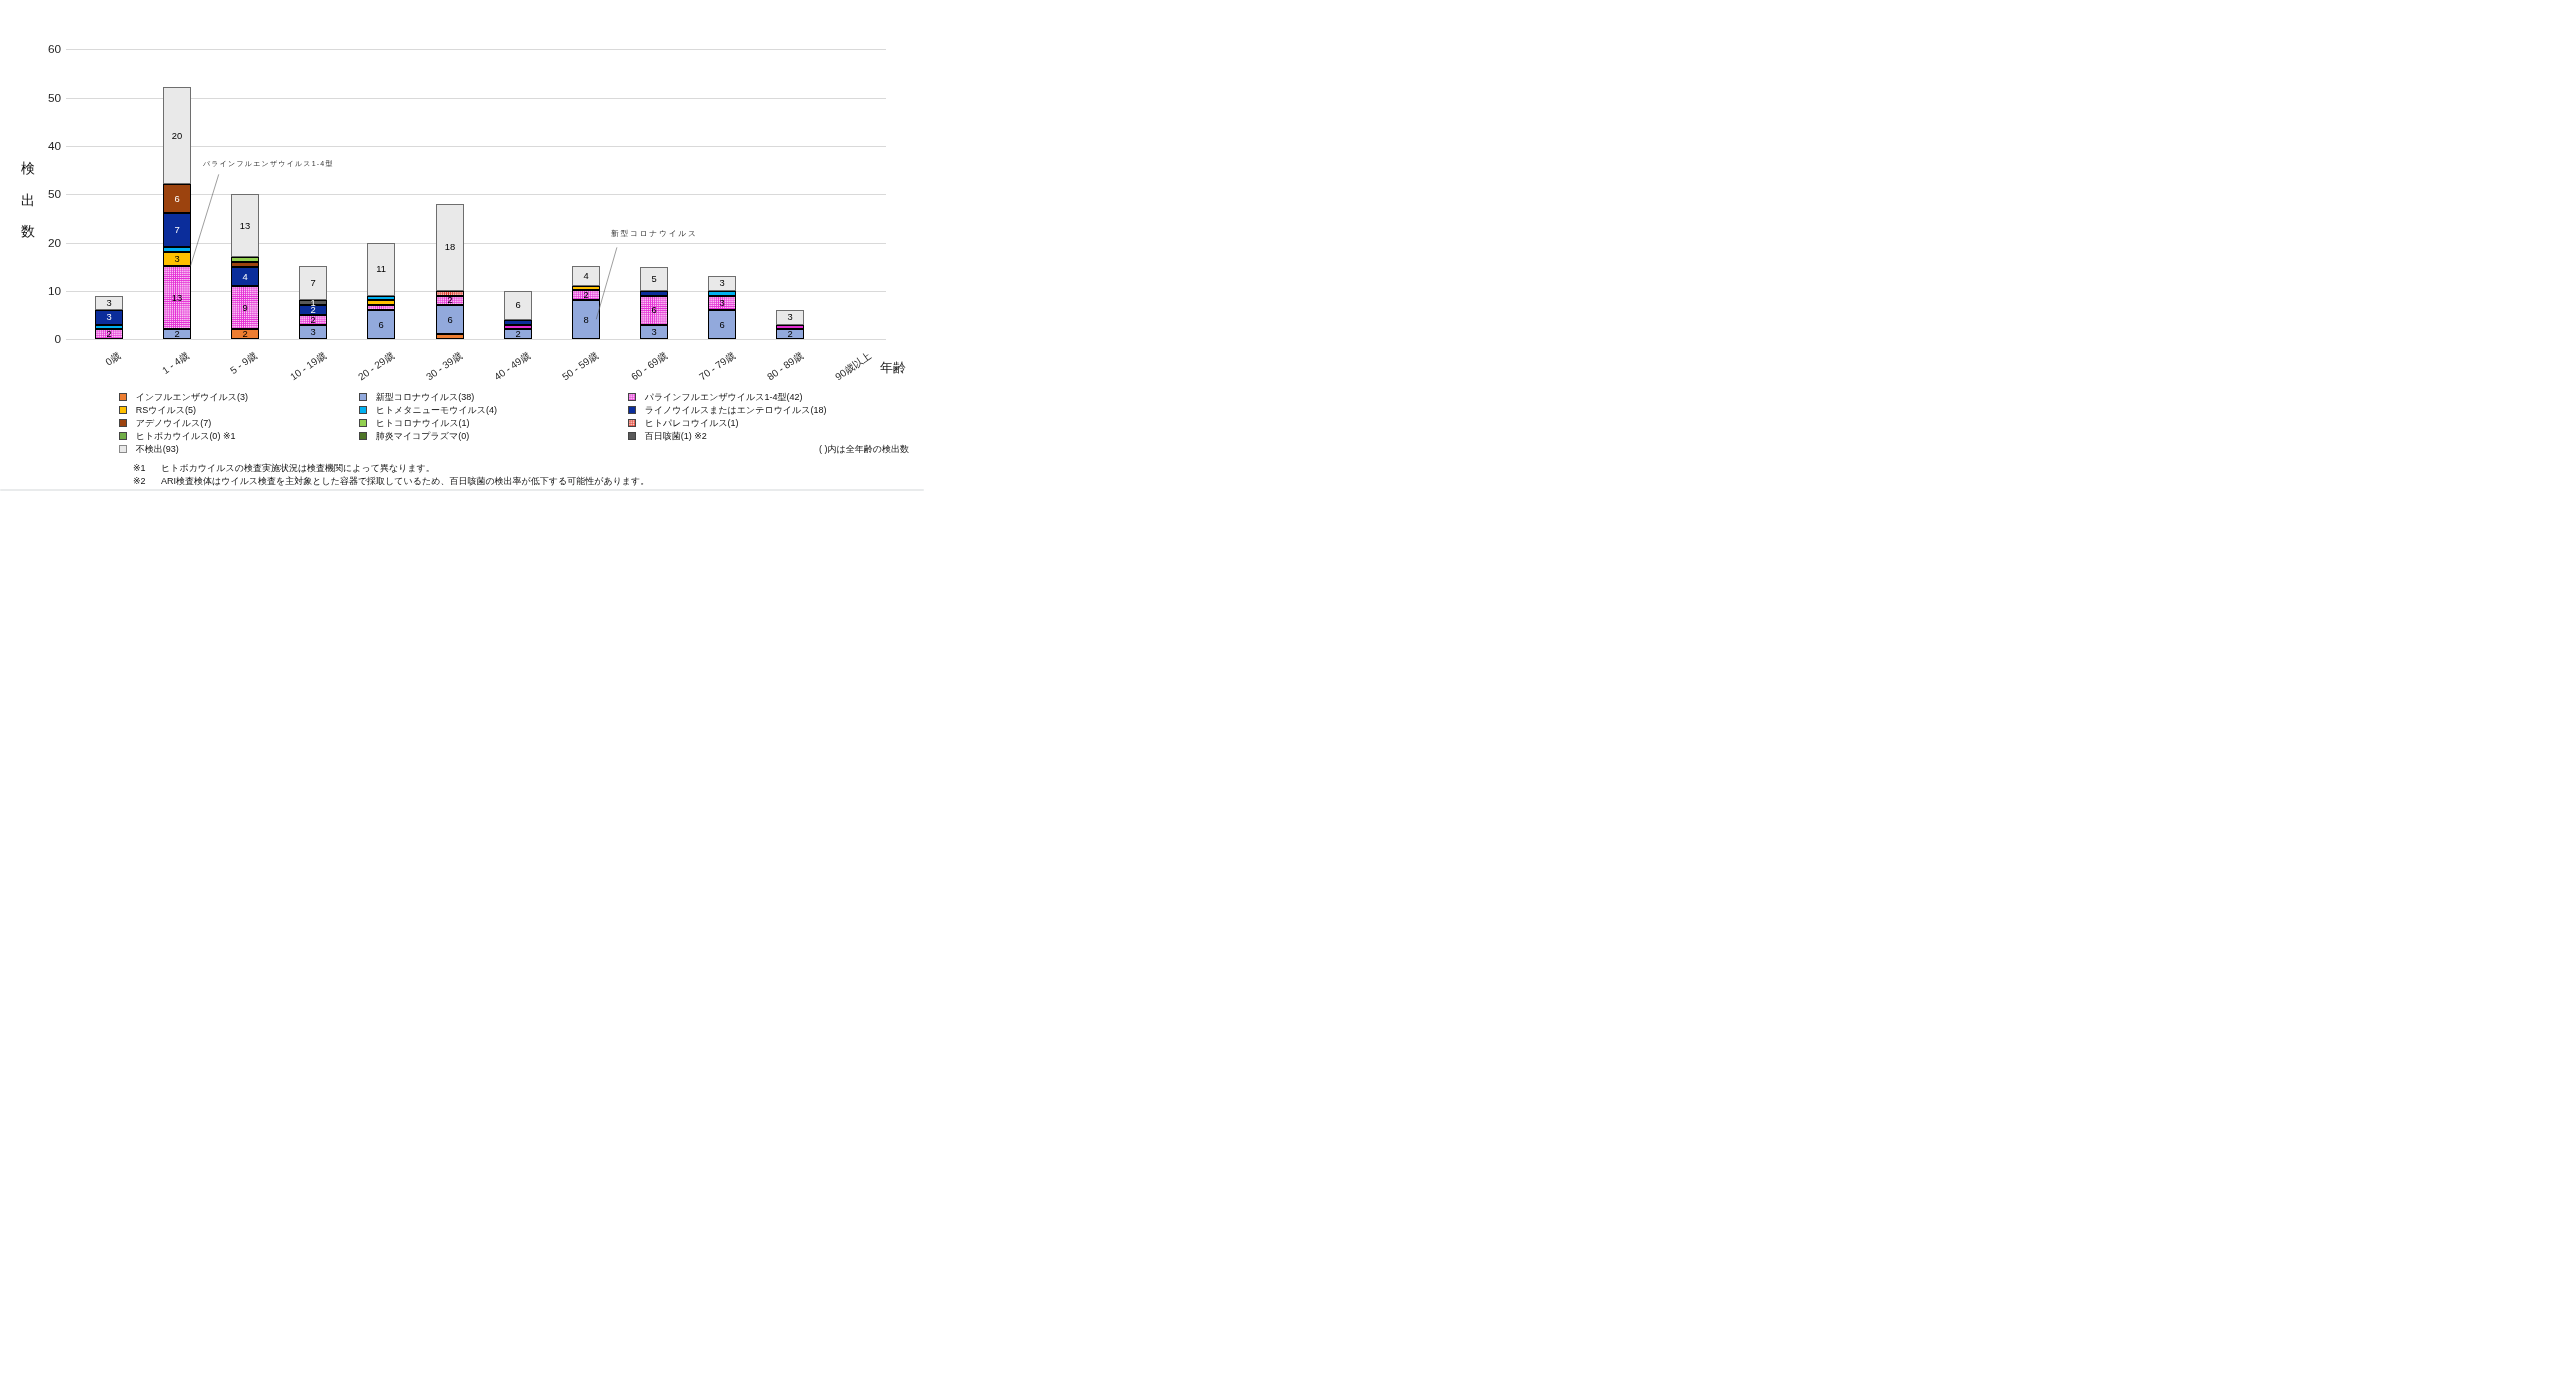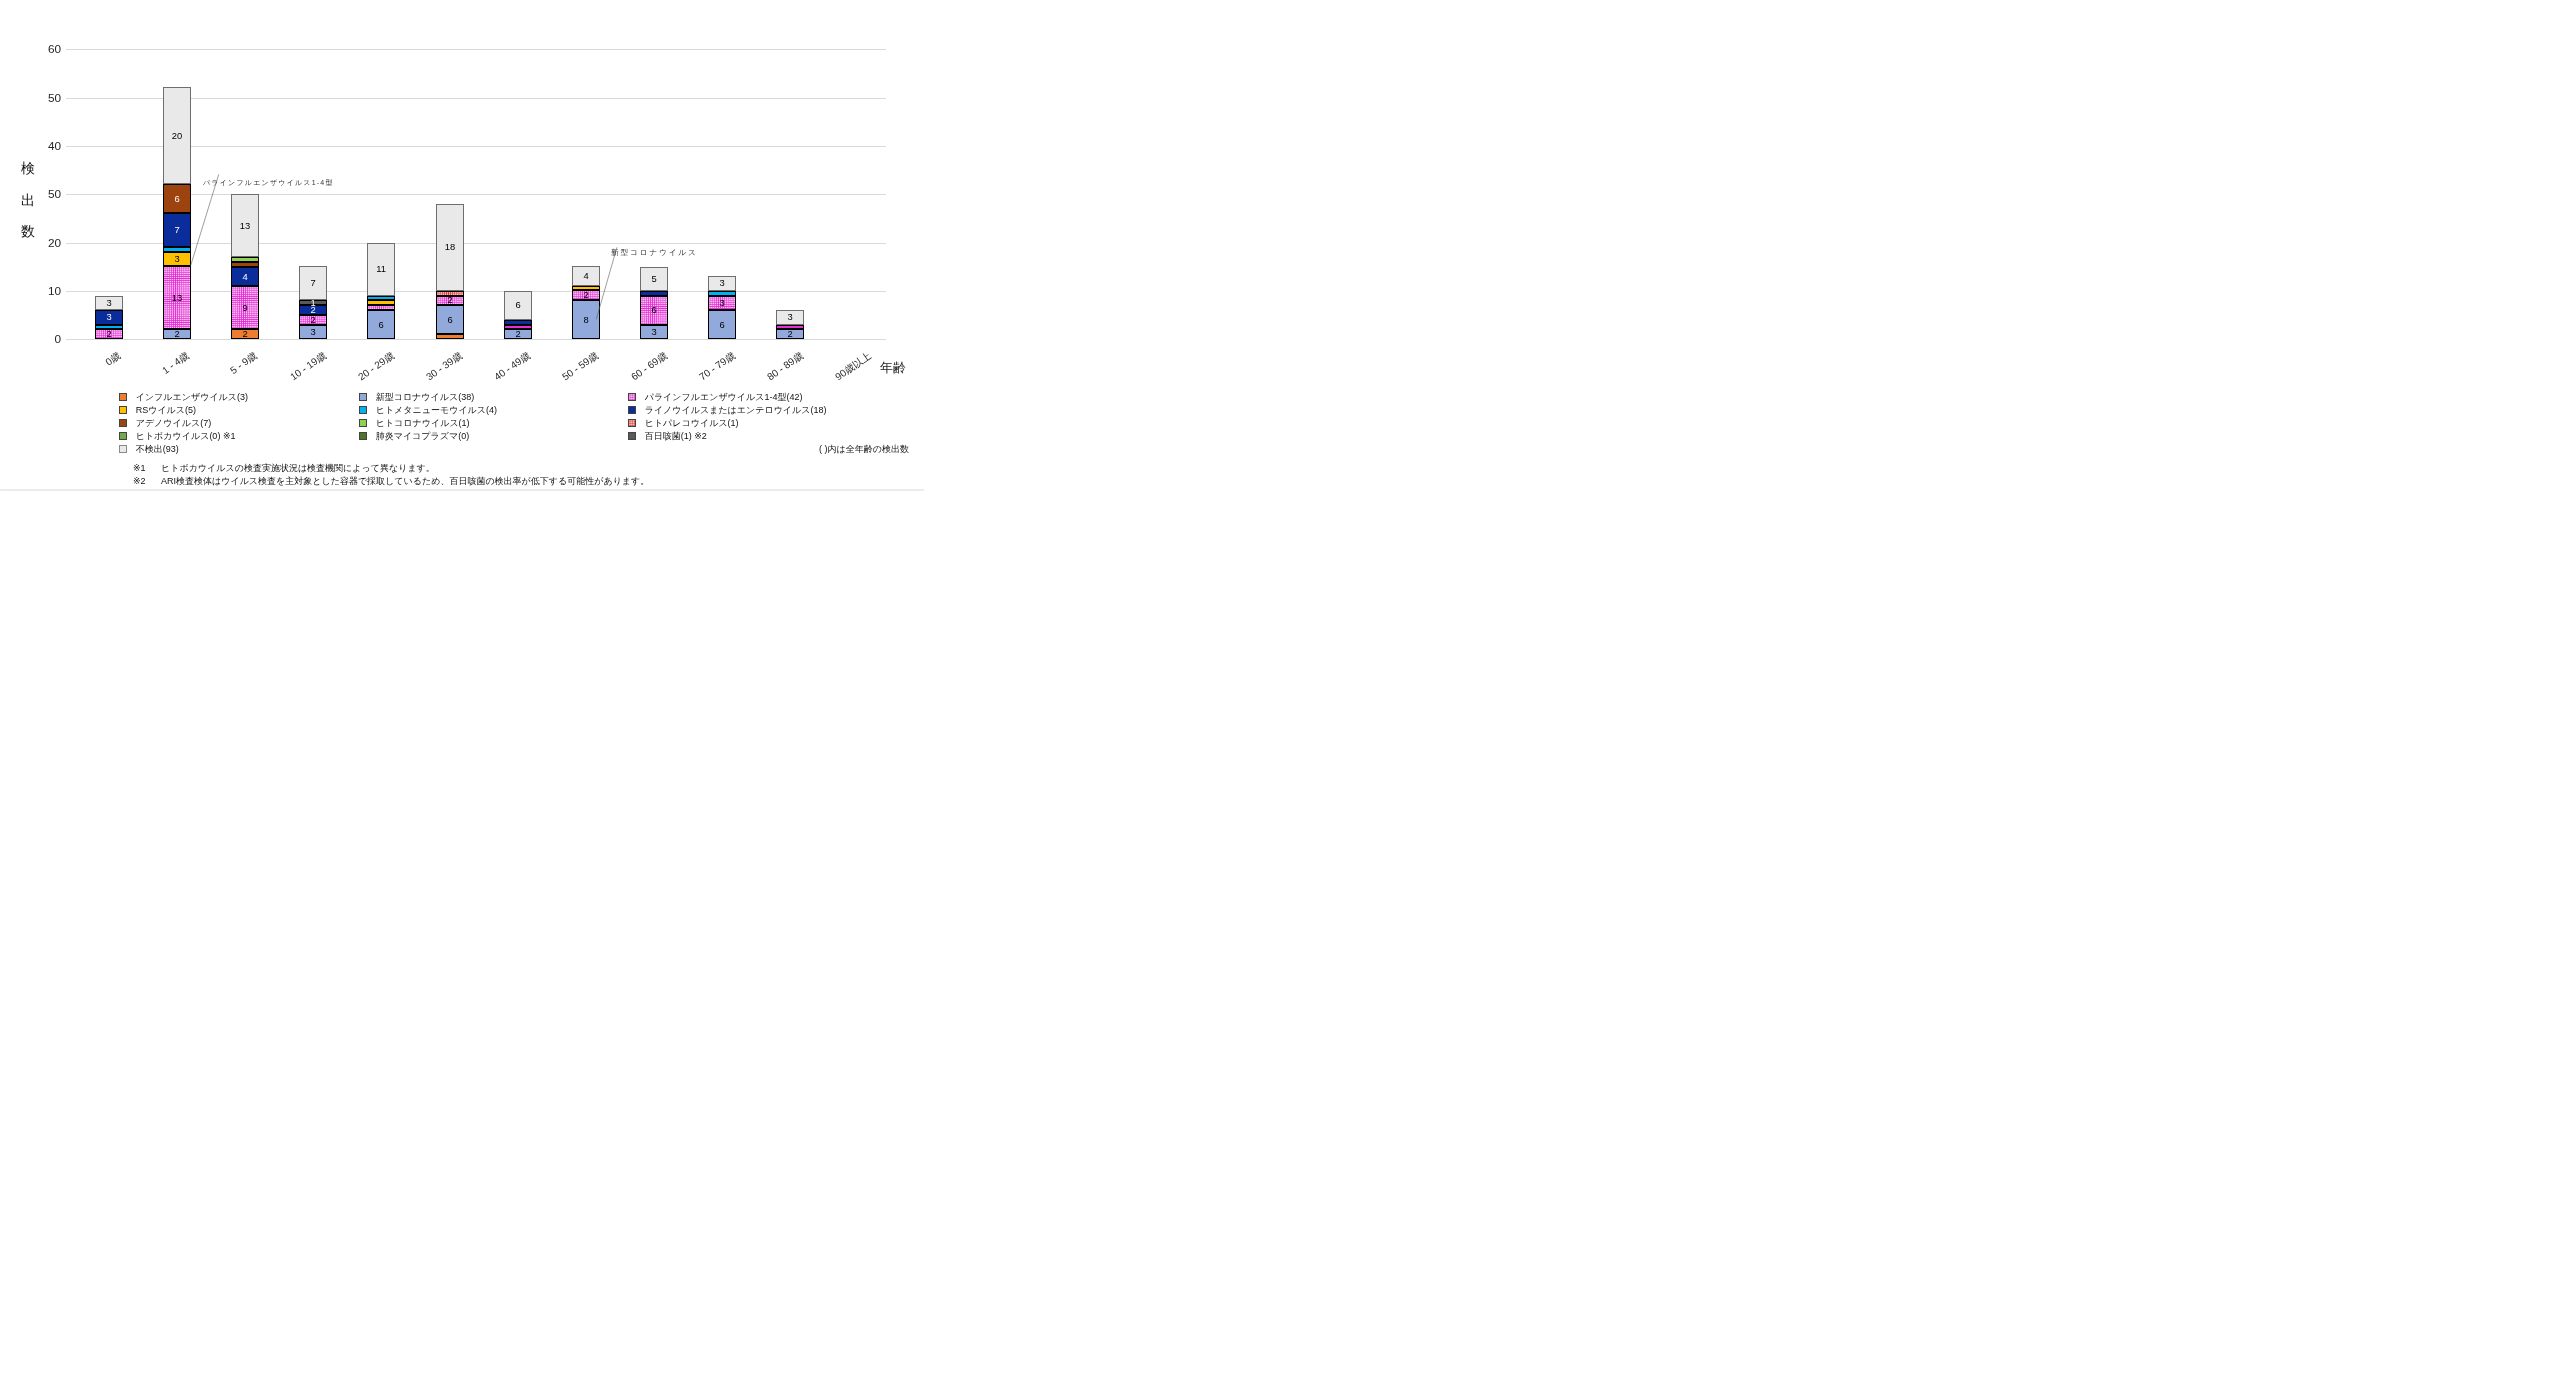--- a/index.html
+++ b/index.html
@@ -18,21 +18,21 @@
   .dots-pink{background-color:#FBE0F7;background-image:radial-gradient(circle,#E52ED6 0 0.9px,rgba(0,0,0,0) 1px);background-size:2.1px 2.1px;}
   .dots-red{background-color:#FBE4E0;background-image:radial-gradient(circle,#DE3526 0 0.9px,rgba(0,0,0,0) 1px);background-size:2.1px 2.1px;}
   .x-tick{font-size:10px;color:#262626;white-space:nowrap;transform:rotate(-35deg);transform-origin:100% 0;}
   #x-axis-title{font-size:13px;color:#262626;}
   .legend-item{position:absolute;display:flex;align-items:center;gap:9px;height:10.6px;}
   .legend-swatch{width:7.7px;height:7.7px;box-sizing:border-box;border:0.6px solid #444;flex:0 0 auto;}
   .legend-label{font-size:9px;color:#111;white-space:nowrap;}
   #legend-note{font-size:9px;color:#111;width:295px;text-align:right;}
   .footnote{font-size:9px;color:#111;white-space:nowrap;}
   .footnote .mark{display:inline-block;width:28px;}
-  .annotation{color:#333;white-space:nowrap;margin-top:19px;}
+  .annotation{color:#333;white-space:nowrap;}
   #leader-svg{left:0;top:0;pointer-events:none;}
   #window-edge{left:0;top:489px;width:924px;height:2.4px;background:#E9EBEC;border-radius:1.8px;}
 </style>
 </head>
 <body>
 
 <div id="stage">
   <div id="y-axis-title">
       <div class="abs y-axis-char" style="top: 160px;">検</div>
       <div class="abs y-axis-char" style="top: 192px;">出</div>

